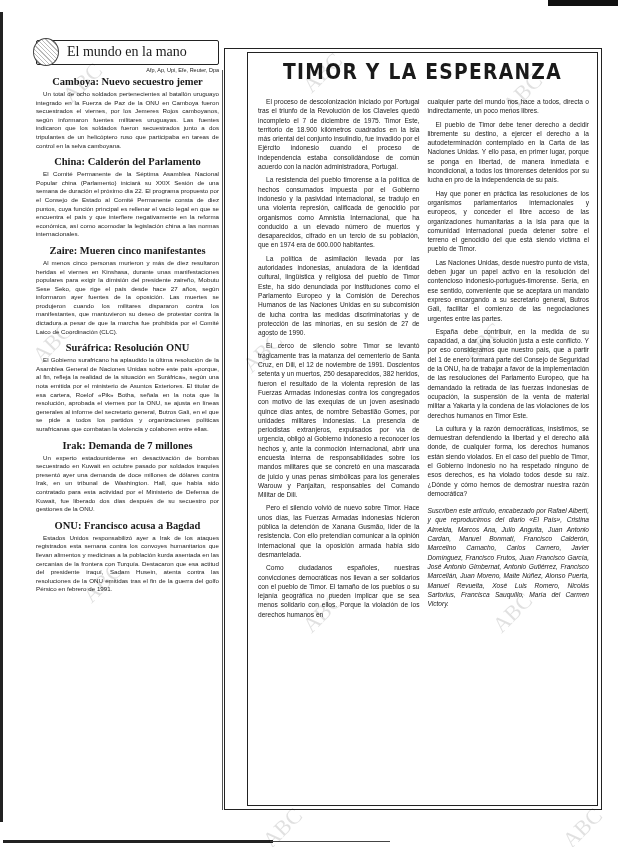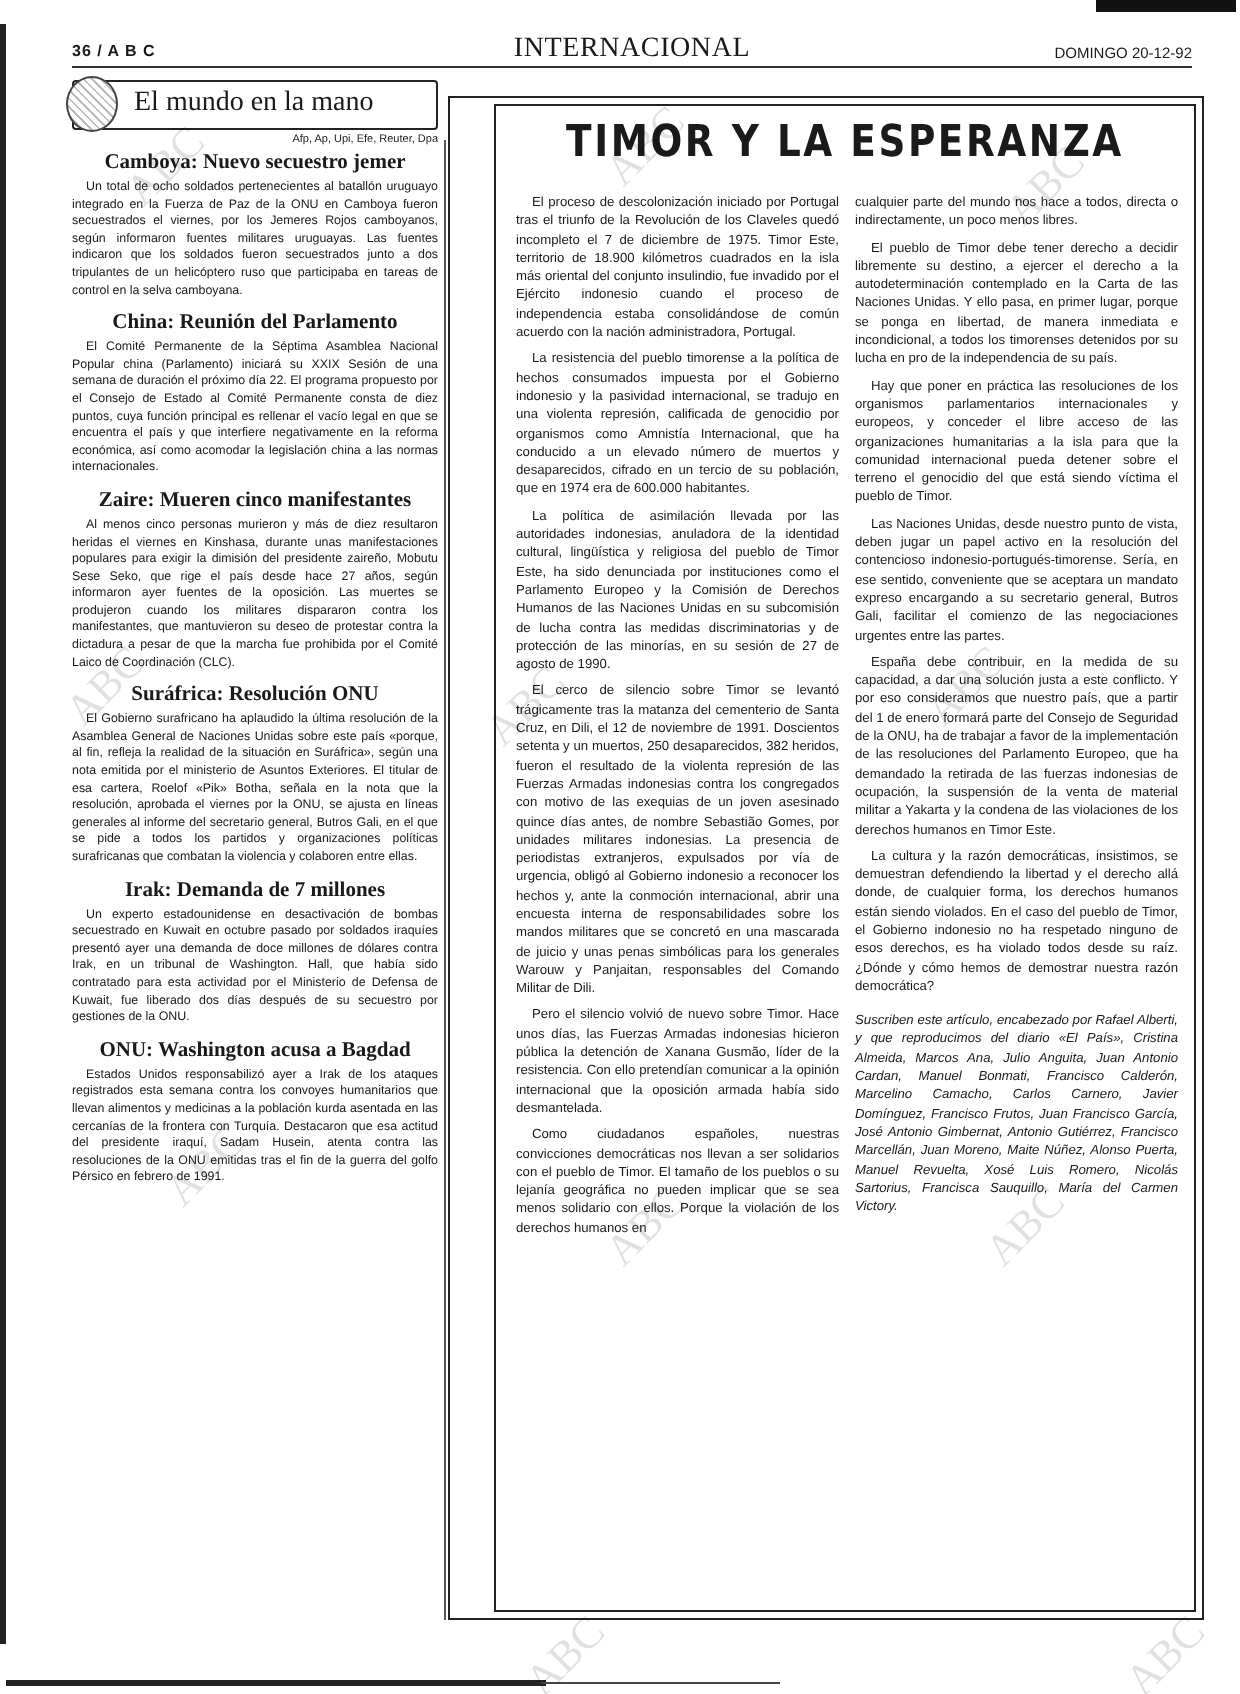--- a/index.html
+++ b/index.html
@@ -43,55 +43,50 @@
 
   .watermark { position: absolute; font-family: "Liberation Serif", serif; font-size: 22px; color: rgba(0,0,0,0.12); transform: rotate(-45deg); pointer-events: none; }
 </style>
 </head>
 <body>
 
 <div class="page">
   <div class="edge-left"></div>
   <div class="edge-right-tick"></div>
 
-  <div class="header">
-    <span class="hdr-page">36 / A B C</span>
-    <span class="hdr-section">INTERNACIONAL</span>
-    <span class="hdr-date">DOMINGO 20-12-92</span>
-  </div>
 
   <div class="left-col">
     <div class="banner">
       <div class="globe"></div>
       <span class="banner-title">El mundo en la mano</span>
     </div>
     <div class="agencies">Afp, Ap, Upi, Efe, Reuter, Dpa</div>
 
     <div class="brief">
       <h3>Camboya: Nuevo secuestro jemer</h3>
       <p>Un total de ocho soldados pertenecientes al batallón uruguayo integrado en la Fuerza de Paz de la ONU en Camboya fueron secuestrados el viernes, por los Jemeres Rojos camboyanos, según informaron fuentes militares uruguayas. Las fuentes indicaron que los soldados fueron secuestrados junto a dos tripulantes de un helicóptero ruso que participaba en tareas de control en la selva camboyana.</p>
     </div>
     <div class="brief">
-      <h3>China: Reunión del Parlamento</h3>
+      <h3>China: Calderón del Parlamento</h3>
       <p>El Comité Permanente de la Séptima Asamblea Nacional Popular china (Parlamento) iniciará su XXIX Sesión de una semana de duración el próximo día 22. El programa propuesto por el Consejo de Estado al Comité Permanente consta de diez puntos, cuya función principal es rellenar el vacío legal en que se encuentra el país y que interfiere negativamente en la reforma económica, así como acomodar la legislación china a las normas internacionales.</p>
     </div>
     <div class="brief">
       <h3>Zaire: Mueren cinco manifestantes</h3>
       <p>Al menos cinco personas murieron y más de diez resultaron heridas el viernes en Kinshasa, durante unas manifestaciones populares para exigir la dimisión del presidente zaireño, Mobutu Sese Seko, que rige el país desde hace 27 años, según informaron ayer fuentes de la oposición. Las muertes se produjeron cuando los militares dispararon contra los manifestantes, que mantuvieron su deseo de protestar contra la dictadura a pesar de que la marcha fue prohibida por el Comité Laico de Coordinación (CLC).</p>
     </div>
     <div class="brief">
       <h3>Suráfrica: Resolución ONU</h3>
       <p>El Gobierno surafricano ha aplaudido la última resolución de la Asamblea General de Naciones Unidas sobre este país «porque, al fin, refleja la realidad de la situación en Suráfrica», según una nota emitida por el ministerio de Asuntos Exteriores. El titular de esa cartera, Roelof «Pik» Botha, señala en la nota que la resolución, aprobada el viernes por la ONU, se ajusta en líneas generales al informe del secretario general, Butros Gali, en el que se pide a todos los partidos y organizaciones políticas surafricanas que combatan la violencia y colaboren entre ellas.</p>
     </div>
     <div class="brief">
       <h3>Irak: Demanda de 7 millones</h3>
       <p>Un experto estadounidense en desactivación de bombas secuestrado en Kuwait en octubre pasado por soldados iraquíes presentó ayer una demanda de doce millones de dólares contra Irak, en un tribunal de Washington. Hall, que había sido contratado para esta actividad por el Ministerio de Defensa de Kuwait, fue liberado dos días después de su secuestro por gestiones de la ONU.</p>
     </div>
     <div class="brief">
-      <h3>ONU: Washington acusa a Bagdad</h3>
+      <h3>ONU: Francisco acusa a Bagdad</h3>
       <p>Estados Unidos responsabilizó ayer a Irak de los ataques registrados esta semana contra los convoyes humanitarios que llevan alimentos y medicinas a la población kurda asentada en las cercanías de la frontera con Turquía. Destacaron que esa actitud del presidente iraquí, Sadam Husein, atenta contra las resoluciones de la ONU emitidas tras el fin de la guerra del golfo Pérsico en febrero de 1991.</p>
     </div>
   </div>
 
   <div class="col-rule"></div>
 
   <div class="editorial">
     <div class="editorial-inner">
       <div class="ed-title">TIMOR Y LA ESPERANZA</div>
       <div class="ed-cols">

